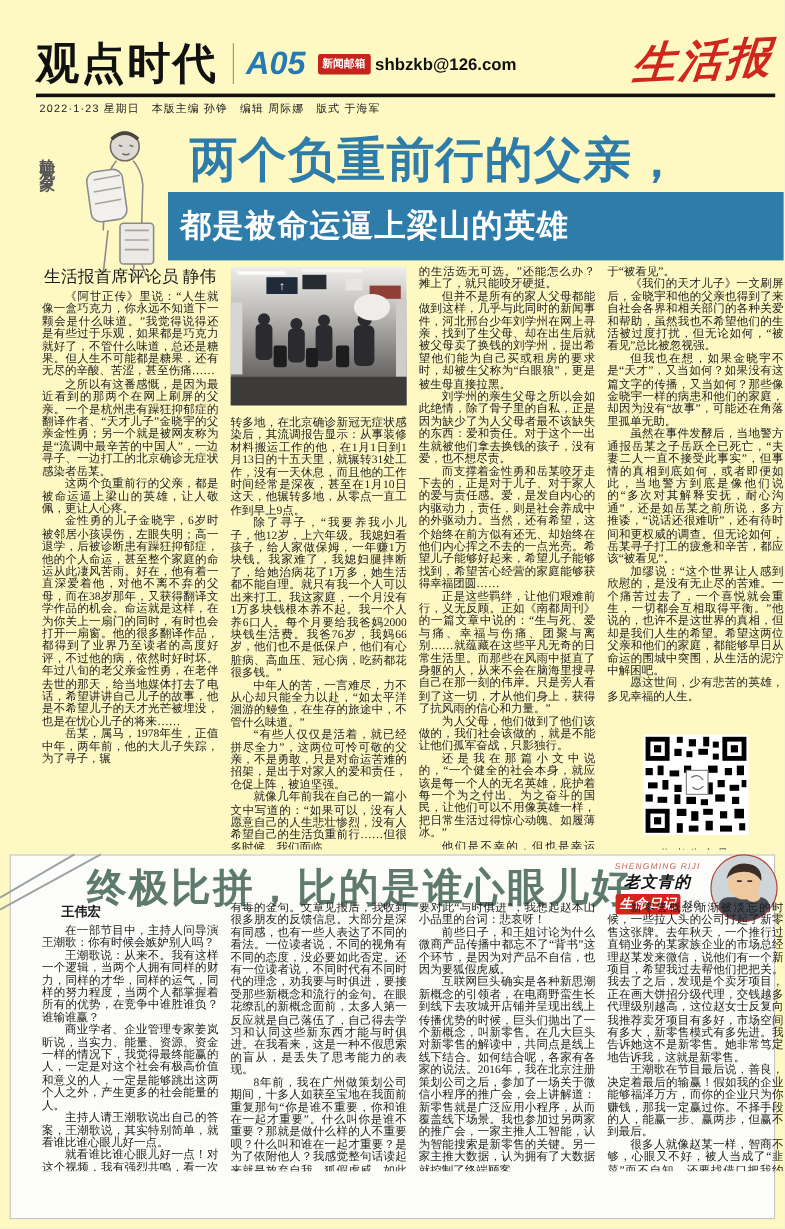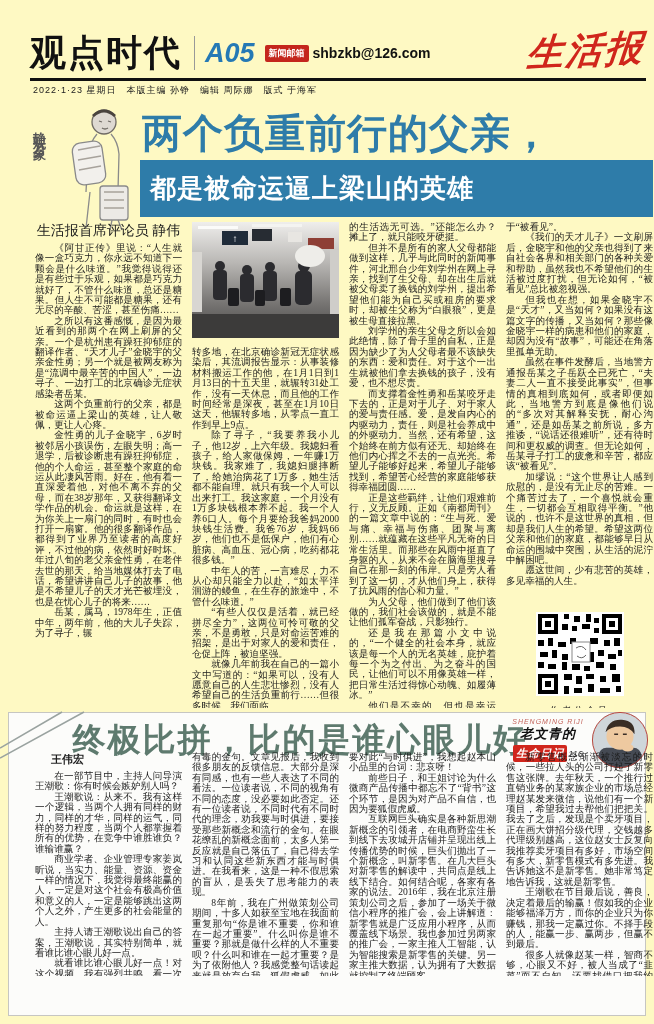--- a/index.html
+++ b/index.html
@@ -17,21 +17,21 @@
   .mailbox-badge { background:#c4261d; color:#fff; font-family:"Liberation Sans",sans-serif; font-size:9px; font-weight:bold; padding:2px 4px; border-radius:2px; margin-right:4px; }
   .email { font-family:"Liberation Sans",sans-serif; font-weight:bold; font-size:14px; color:#111; }
   .paper-logo { position:absolute; right:2px; top:-4px; color:#d0261c; font-size:37px; font-weight:bold; font-style:italic; transform:skewX(-8deg) rotate(-3deg); letter-spacing:2px; }
   .mast-rule { position:absolute; left:30px; top:78px; width:616px; height:3px; background:#111; }
   .dateline { position:absolute; left:33px; top:84px; font-family:"Liberation Sans",sans-serif; font-size:9px; color:#222; letter-spacing:1px; }
   
   .cartoon { position:absolute; left:30px; top:104px; width:110px; height:132px; }
   .vlabel { position:absolute; left:0; top:18px; writing-mode:vertical-rl; font-size:13px; font-weight:bold; color:#555; letter-spacing:5px; }
   .cartoon svg { position:absolute; right:0; top:0; }
   
-  .headline1 { position:absolute; left:142px; top:106px; font-family:"Liberation Sans","DejaVu Sans",sans-serif; font-weight:bold; font-size:40px; color:#2e7ca9; letter-spacing:1px; }
+  .headline1 { position:absolute; left:158px; top:106px; font-family:"Liberation Sans","DejaVu Sans",sans-serif; font-weight:bold; font-size:40px; color:#2e7ca9; letter-spacing:1px; }
   .headline1-bar { position:absolute; left:140px; top:160px; width:513px; height:57px; background:#2e7ca9; display:flex; align-items:center; }
   .headline1-bar span { font-family:"Liberation Sans","DejaVu Sans",sans-serif; font-weight:bold; font-size:26px; color:#fff; letter-spacing:1px; padding-left:10px; white-space:nowrap; }
   
   .cols { position:absolute; left:35px; display:flex; gap:10px; }
   .col { width:147px; overflow:hidden; }
   .para { font-size:9.6px; line-height:10.4px; text-align:justify; text-indent:2em; color:#1b1b1b; }
   .first-cont .para:first-child { text-indent:0; }
   .byline { text-align:center; font-size:14px; font-weight:normal; margin-bottom:3px; }
   
   .a1-cols { top:222px; height:486px; }

